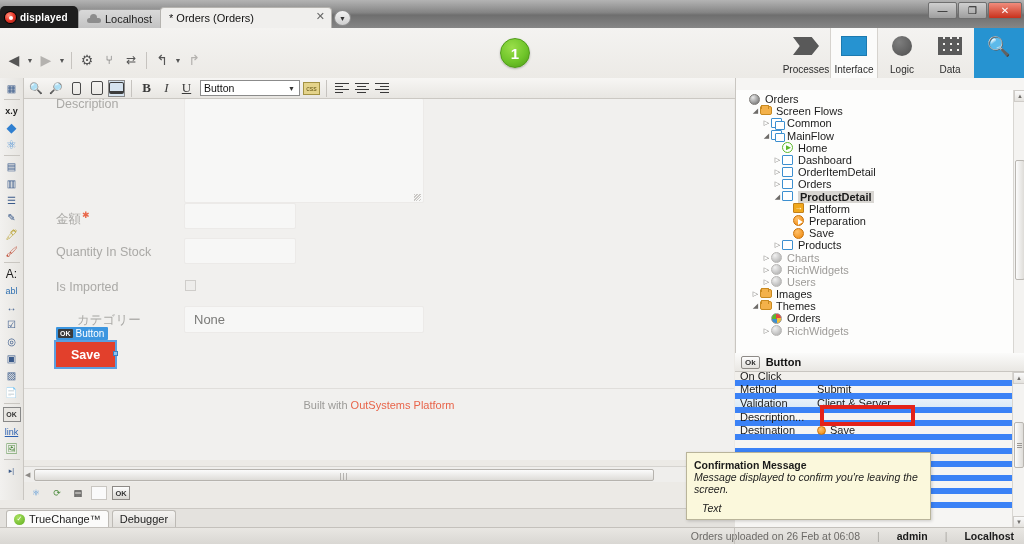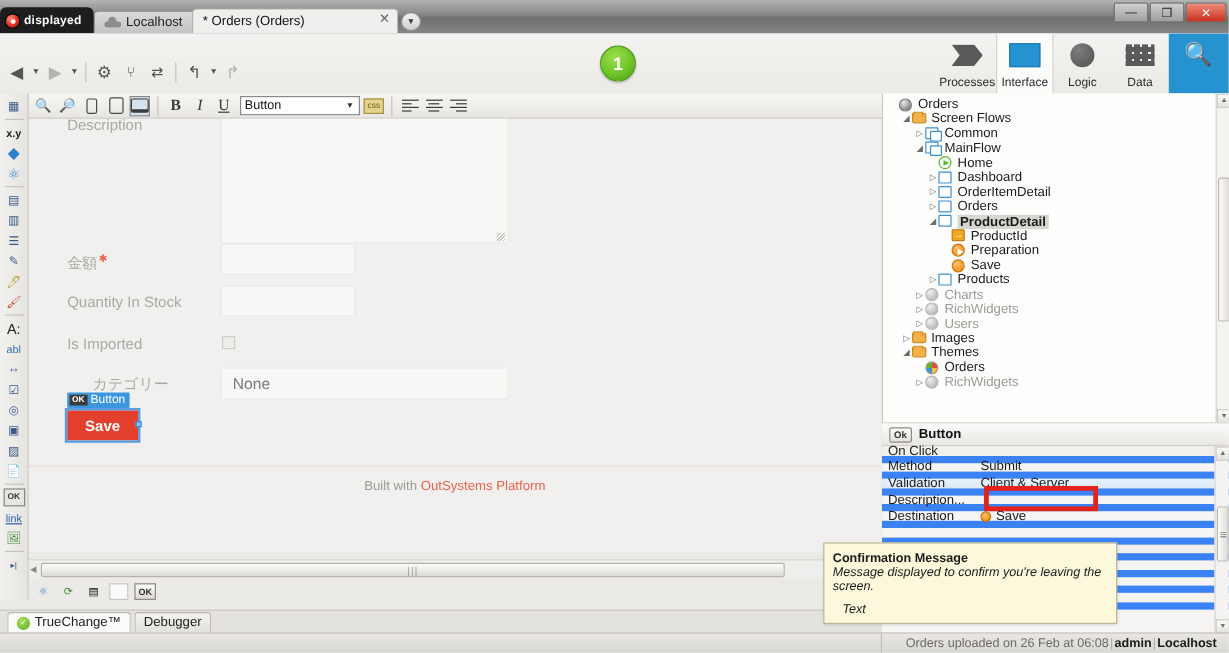--- a/index.html
+++ b/index.html
@@ -238,21 +238,21 @@
   .tc-dot { width:11px;height:11px;border-radius:50%;
     background:radial-gradient(circle at 35% 30%,#a7e05e,#5fae1f);
     color:#fff;font-size:7px;display:flex;align-items:center;justify-content:center;}
 
   
   .rightpanel {
     position:absolute; left:735px; top:78px; width:289px; height:450px;
     background:#f6f5f3; border-left:1px solid #c9c6c1;
   }
   .tree {
-    position:absolute; left:0; top:0; width:289px; height:275px;
+    position:absolute; left:0; top:12px; width:289px; height:275px;
     background:#fdfdfc; border-bottom:1px solid #c9c6c1; overflow:hidden;
   }
   .tnode {
     position:relative; height:12.2px; display:flex; align-items:center;
     font-size:11px; color:#1b1b1b; white-space:nowrap;
   }
   .tnode.dim { color:#9d9b98; }
   .tnode.sel .tlabel { background:#d8d6d2; font-weight:bold; padding:0 2px;}
   .tnode .exp { width:9px; text-align:center; font-size:7px; color:#6d6b68; flex:none;}
   .tnode .tico { width:13px; height:11px; margin-right:3px; flex:none; position:relative;}
@@ -344,21 +344,21 @@
   .tooltip .t-b { font-style:italic; font-size:10.5px; }
   .tooltip .t-b2 { font-style:italic; font-size:10.5px; padding-left:8px;}
   .tooltip .sp { height:7px; }
 
   
   .statusbar {
     position:absolute; left:0; top:527px; width:1024px; height:17px;
     background:linear-gradient(180deg,#e9e7e3,#d9d7d3);
     border-top:1px solid #c4c1bc;
     display:flex; align-items:center; justify-content:flex-end;
-    font-size:10.5px; color:#6c6a67; padding-right:10px; gap:1px;
+    font-size:10.5px; color:#6c6a67; padding-right:10px; gap:17px;
   }
   .statusbar .sep { color:#aaa8a4; }
   .statusbar b { color:#1b1b1b; }
   .sb-leftcell{
     position:absolute;left:0;top:0;width:735px;height:17px;border-right:1px solid #c4c1bc;
   }
 </style>
 </head>
 <body>
 
@@ -666,21 +666,21 @@
             <span class="tico">
               <span class="ic-screen" style="display: block; position: relative;"></span>
             </span>
             <span class="tlabel">ProductDetail</span>
           </div>
           <div class="tnode" style="padding-left: 44px;">
             <span class="exp"></span>
             <span class="tico">
               <span class="ic-input" style="display: block; position: relative;">→</span>
             </span>
-            <span class="tlabel">ProductId</span>
+            <span class="tlabel">Platform</span>
           </div>
           <div class="tnode" style="padding-left: 44px;">
             <span class="exp"></span>
             <span class="tico">
               <span class="ic-prep" style="display: block; position: relative;"></span>
             </span>
             <span class="tlabel">Preparation</span>
           </div>
           <div class="tnode" style="padding-left: 44px;">
             <span class="exp"></span>

